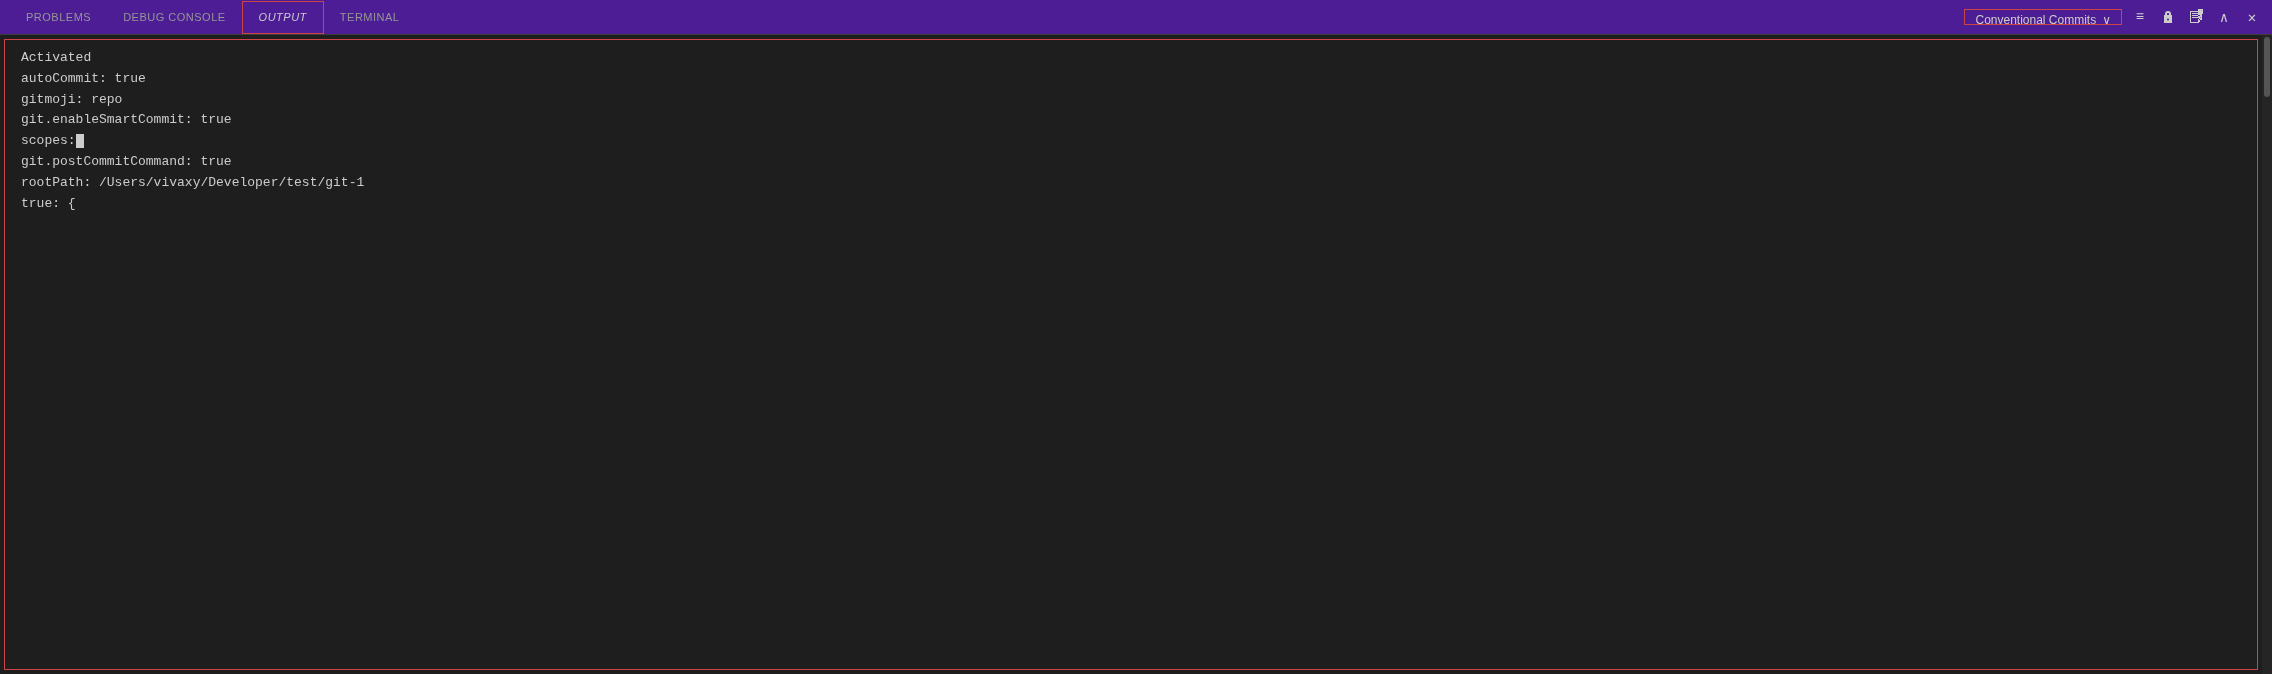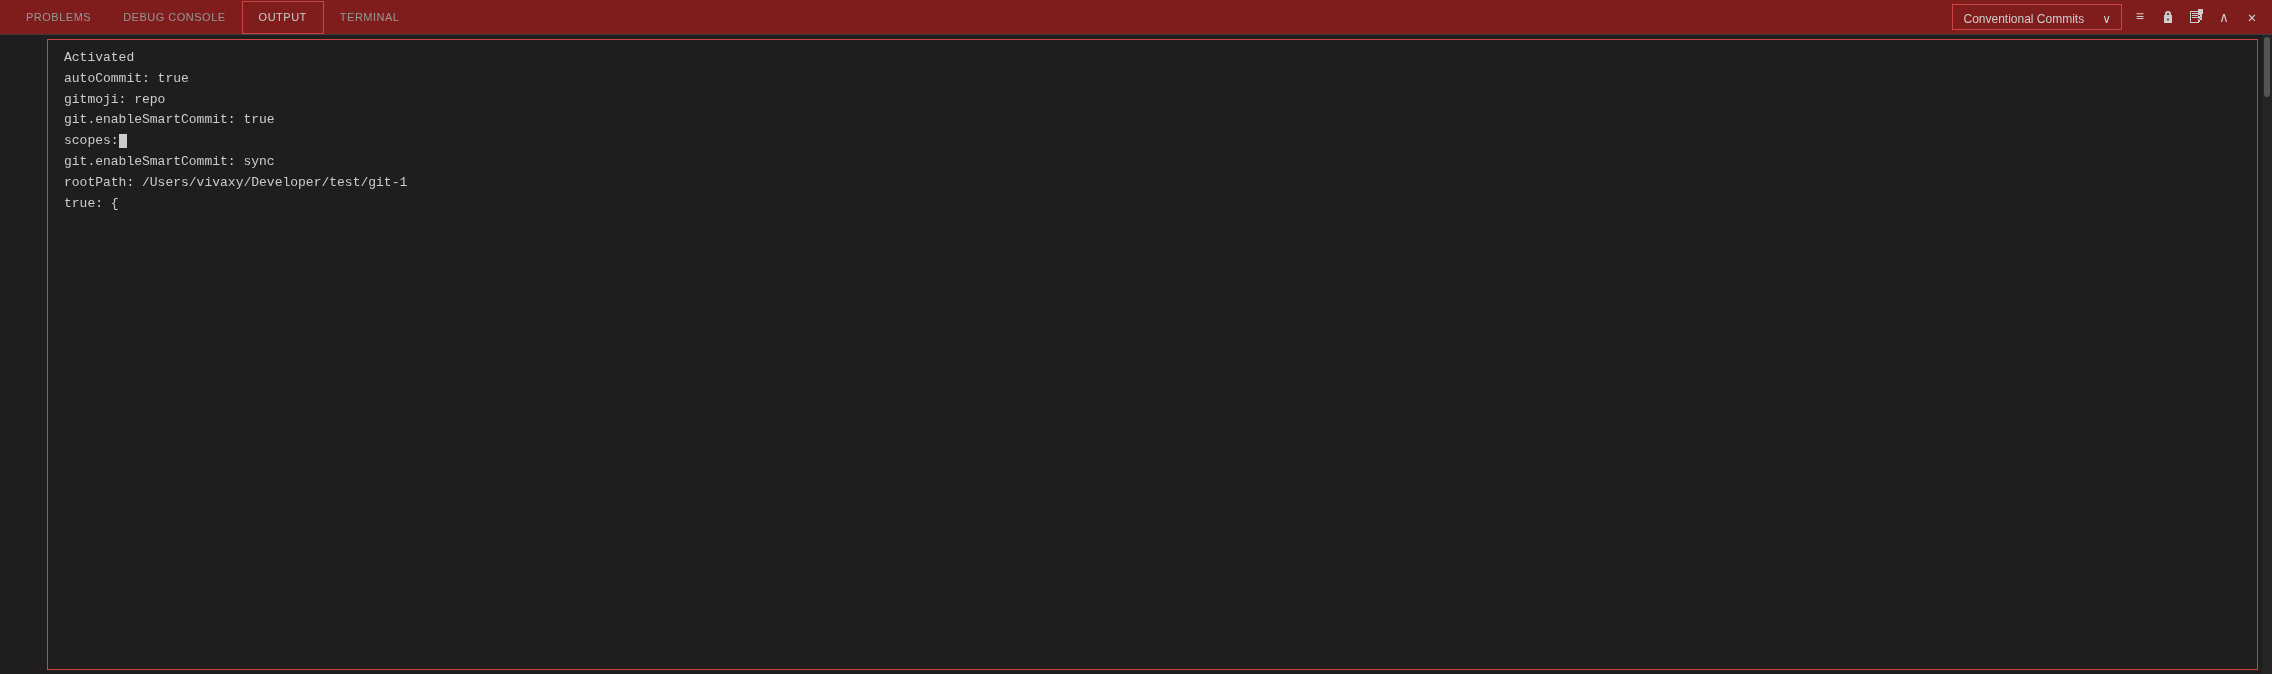--- a/index.html
+++ b/index.html
@@ -21,21 +21,21 @@
     .panel-container {
       display: flex;
       flex-direction: column;
       height: 100%;
       background-color: #1e1e1e;
     }
 
     .tab-bar {
       display: flex;
       align-items: center;
-      background-color: #7f1d1d;
+      background-color: #4c1d95;
       height: 35px;
       border-bottom: 1px solid #3c3c3c;
       padding: 2px 10px;
       flex-shrink: 0;
     }
 
     .tab-bar-left {
       display: flex;
       align-items: center;
       gap: 0;
@@ -53,36 +53,37 @@
       letter-spacing: 0.5px;
       color: #969696;
       text-transform: uppercase;
       font-weight: 400;
     }
 
     .tab-item.active-outlined {
       color: #cccccc;
       border: 1.5px solid #cc4444;
       height: 33px;
+      font-style: italic;
     }
 
     .tab-bar-right {
       display: flex;
       align-items: center;
       gap: 8px;
     }
 
     .dropdown-selector {
       display: flex;
-      align-items: flex-end;
+      align-items: flex-start;
       border: 1.5px solid #cc4444;
       padding: 3px 10px;
       cursor: pointer;
-      height: 26px;
-      gap: 18px;
+      height: 16px;
+      gap: 6px;
       background-color: transparent;
     }
 
     .dropdown-selector span {
       font-family: -apple-system, BlinkMacSystemFont, 'Segoe UI', sans-serif;
       font-size: 12px;
       color: #cccccc;
     }
 
     .dropdown-arrow {
@@ -98,21 +99,20 @@
       justify-content: center;
       cursor: pointer;
       color: #cccccc;
       font-size: 14px;
     }
 
     .panel-body {
       display: flex;
       flex: 1;
       overflow: hidden;
-      margin-left: 43px;
     }
 
     .output-area {
       flex: 1;
       padding: 8px 16px;
       overflow-y: auto;
       border: 1.5px solid #cc4444;
       margin: 4px;
       background-color: #1e1e1e;
     }
@@ -197,21 +197,21 @@
     </div>
   </div>
 
   <div class="panel-body">
     <div class="output-area">
       <div class="output-line">Activated</div>
       <div class="output-line">autoCommit: true</div>
       <div class="output-line">gitmoji: repo</div>
       <div class="output-line">git.enableSmartCommit: true</div>
       <div class="output-line">scopes:<span class="cursor-block"></span></div>
-      <div class="output-line">git.enableSmartCommit: sync</div>
+      <div class="output-line">git.postCommitCommand: true</div>
       <div class="output-line">rootPath: /Users/vivaxy/Developer/test/git-1</div>
       <div class="output-line">true: {</div>
     </div>
     <div class="scrollbar-area">
       <div class="scrollbar-thumb"></div>
     </div>
   </div>
 </div>
 
 </body></html>

